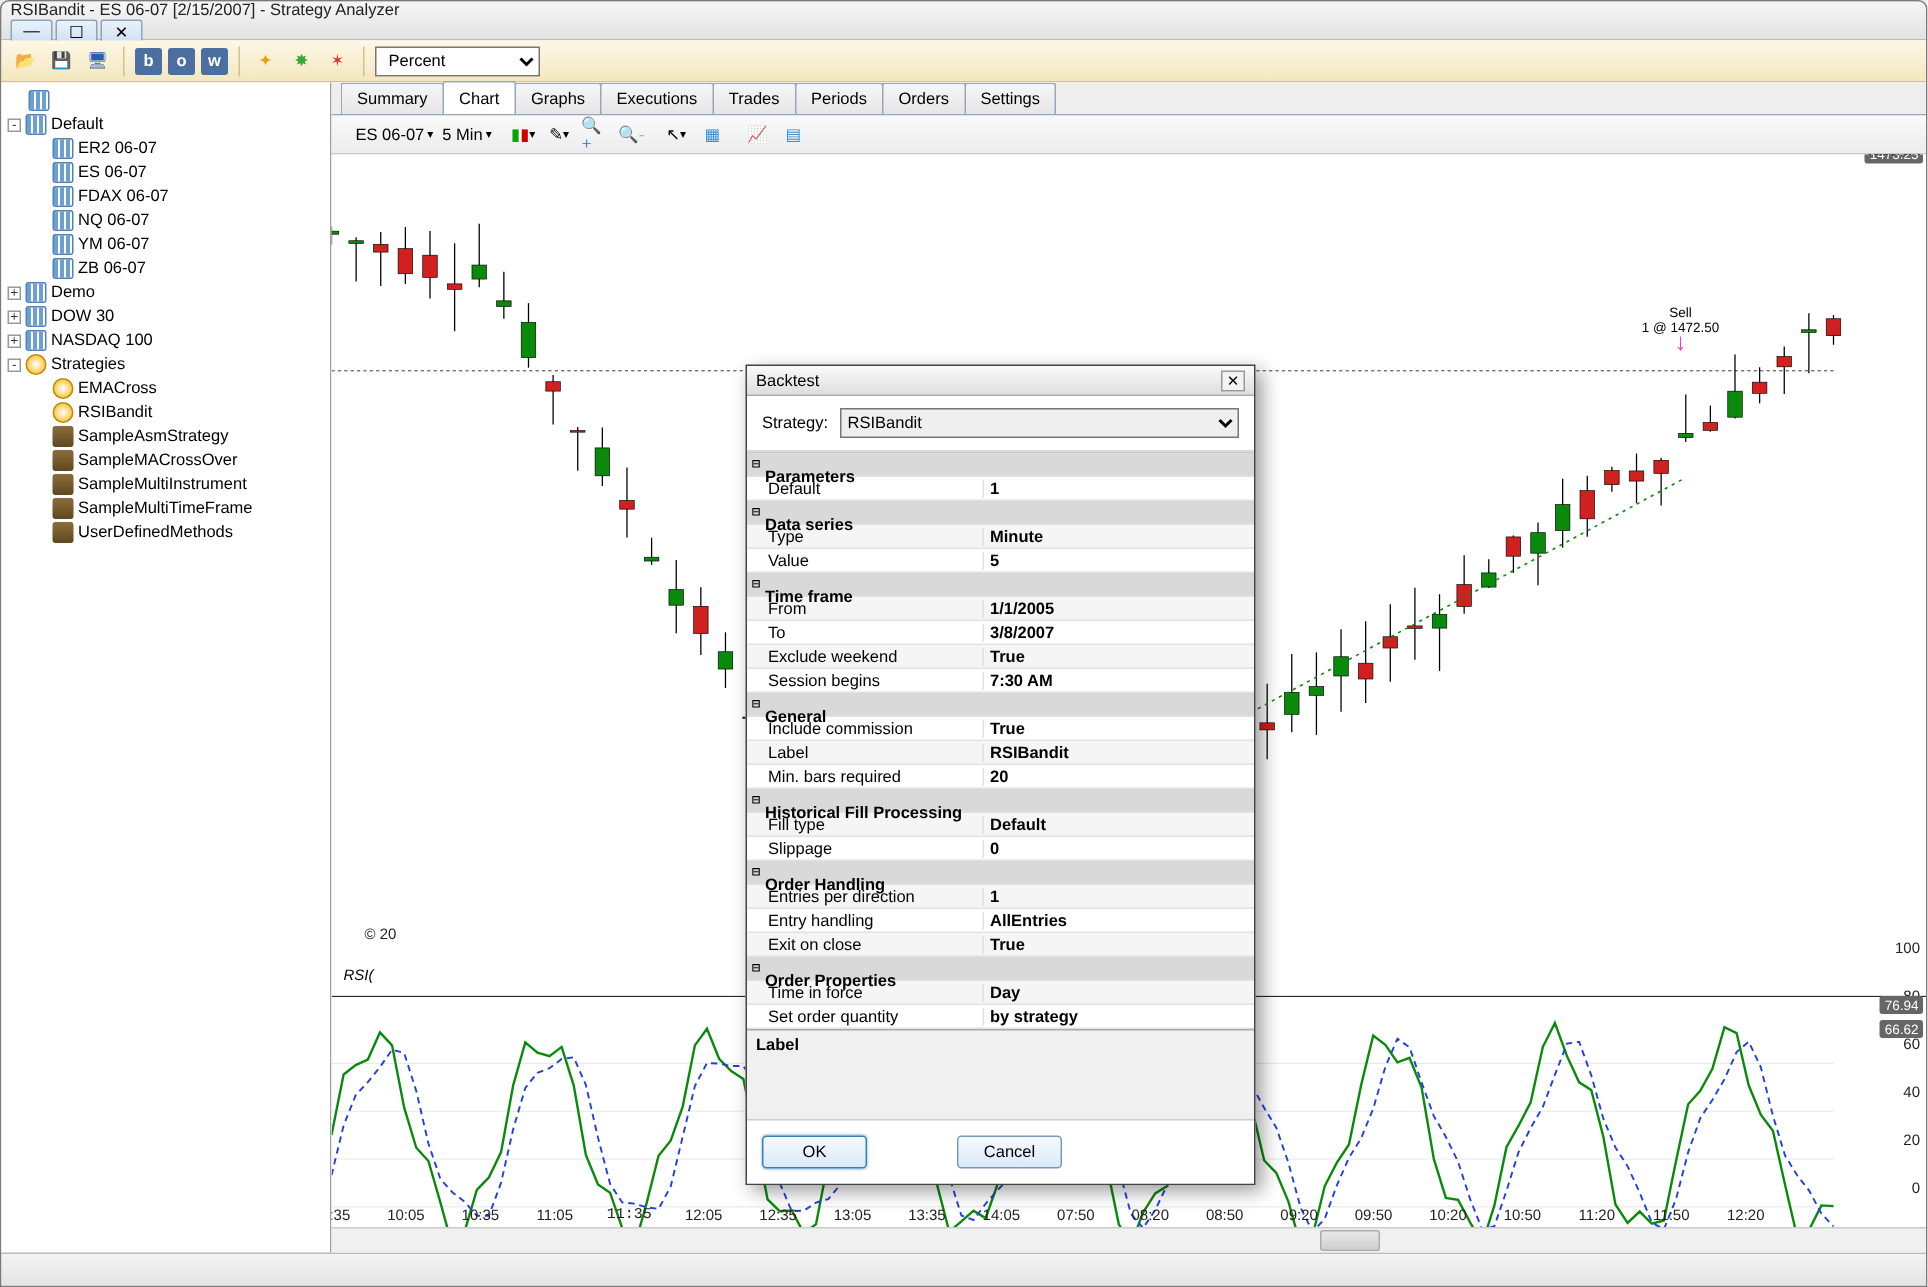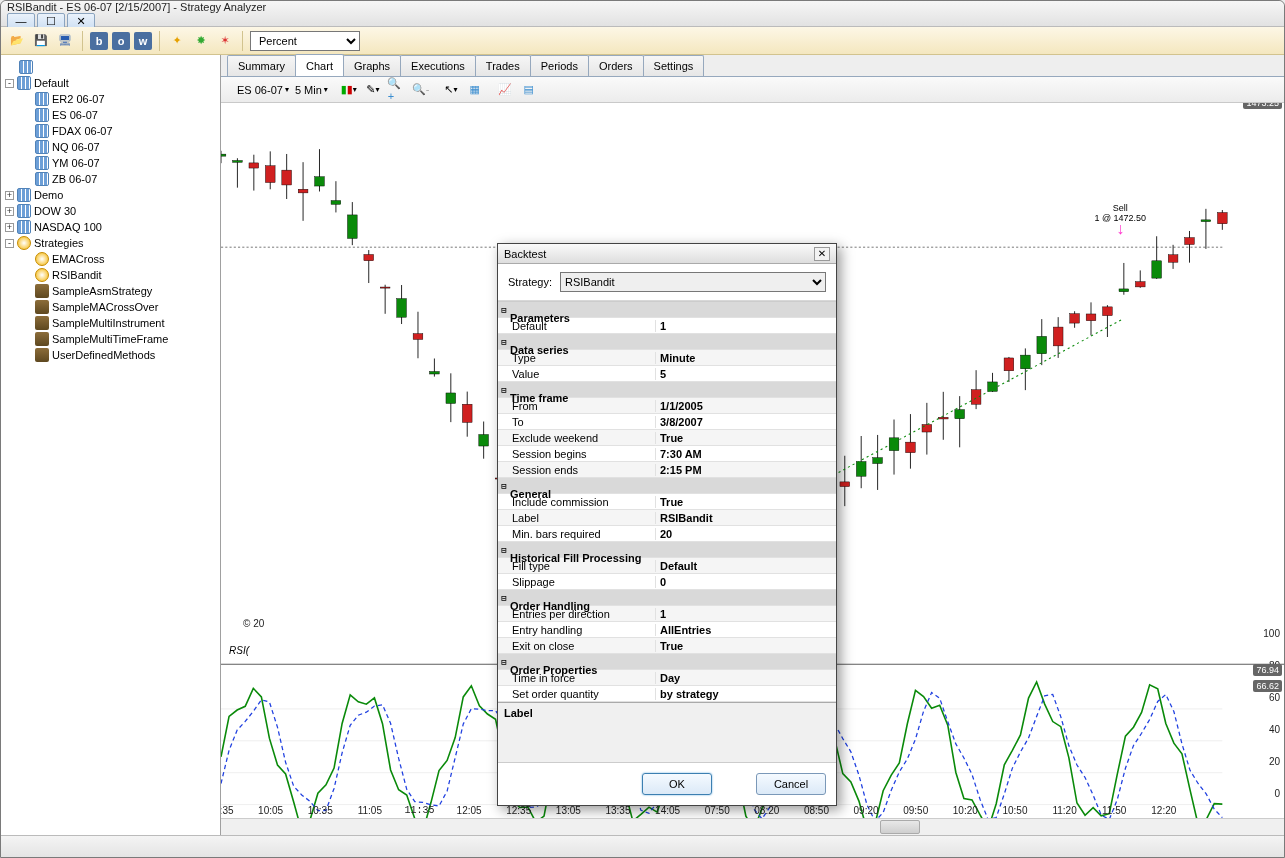--- a/index.html
+++ b/index.html
@@ -53,21 +53,21 @@
   .strat-row select { flex:1; height:20px; border:1px solid #777; }
   .propgrid { border-top:1px solid #ccc; }
   .pg-row { display:flex; height:16px; border-bottom:1px solid #e1e1e1; align-items:center; }
   .pg-row.group { background:#d9d9d9; font-weight:bold; }
   .pg-row.alt { background:#f5f5f5; }
   .pg-expand { width:12px; text-align:center; font-size:9px; font-family:monospace; }
   .pg-key { flex:0 0 145px; padding-left:2px; }
   .pg-row.group .pg-key { padding-left:0;margin-top:16px; }
   .pg-val { flex:1; border-left:1px solid #e1e1e1; padding-left:4px; font-weight:bold; }
   .desc { height:60px; border-top:1px solid #aaa; padding:4px 6px; background:#f0f0f0; }
-  .dbtns { padding:10px; display:flex; justify-content:flex-end; gap:44px; border-top:1px solid #ccc; }
+  .dbtns { padding:10px; display:flex; justify-content:flex-start; gap:60px; border-top:1px solid #ccc; }
   .dbtns button { width:70px; height:22px; border:1px solid #7a98b8; background:linear-gradient(#f5faff,#dbe9f7); border-radius:3px; }
   .dbtns button.primary { border:1px solid #3c7fb1; box-shadow:0 0 2px #5ea9de; }
   .tri { font-size:8px; }
   .copyright { position:absolute; left:22px; top:515px; font-size:10px; color:#222; }
   .rsilabel { position:absolute; left:8px; top:542px; font-size:10px;font-style:italic; }
 </style>
 </head>
 <body>
 
 <div class="window">
@@ -494,25 +494,20 @@
                 <div class="pg-row alt">
                   <span class="pg-expand"></span>
                   <span class="pg-key">Exclude weekend</span>
                   <span class="pg-val">True</span>
                 </div>
                 <div class="pg-row">
                   <span class="pg-expand"></span>
                   <span class="pg-key">Session begins</span>
                   <span class="pg-val">7:30 AM</span>
                 </div>
-                <div class="pg-row alt">
-                  <span class="pg-expand"></span>
-                  <span class="pg-key">Session ends</span>
-                  <span class="pg-val">2:15 PM</span>
-                </div>
                 <div class="pg-row group">
                   <span class="pg-expand">⊟</span>
                   <span class="pg-key">General</span>
                 </div>
                 <div class="pg-row">
                   <span class="pg-expand"></span>
                   <span class="pg-key">Include commission</span>
                   <span class="pg-val">True</span>
                 </div>
                 <div class="pg-row alt">

